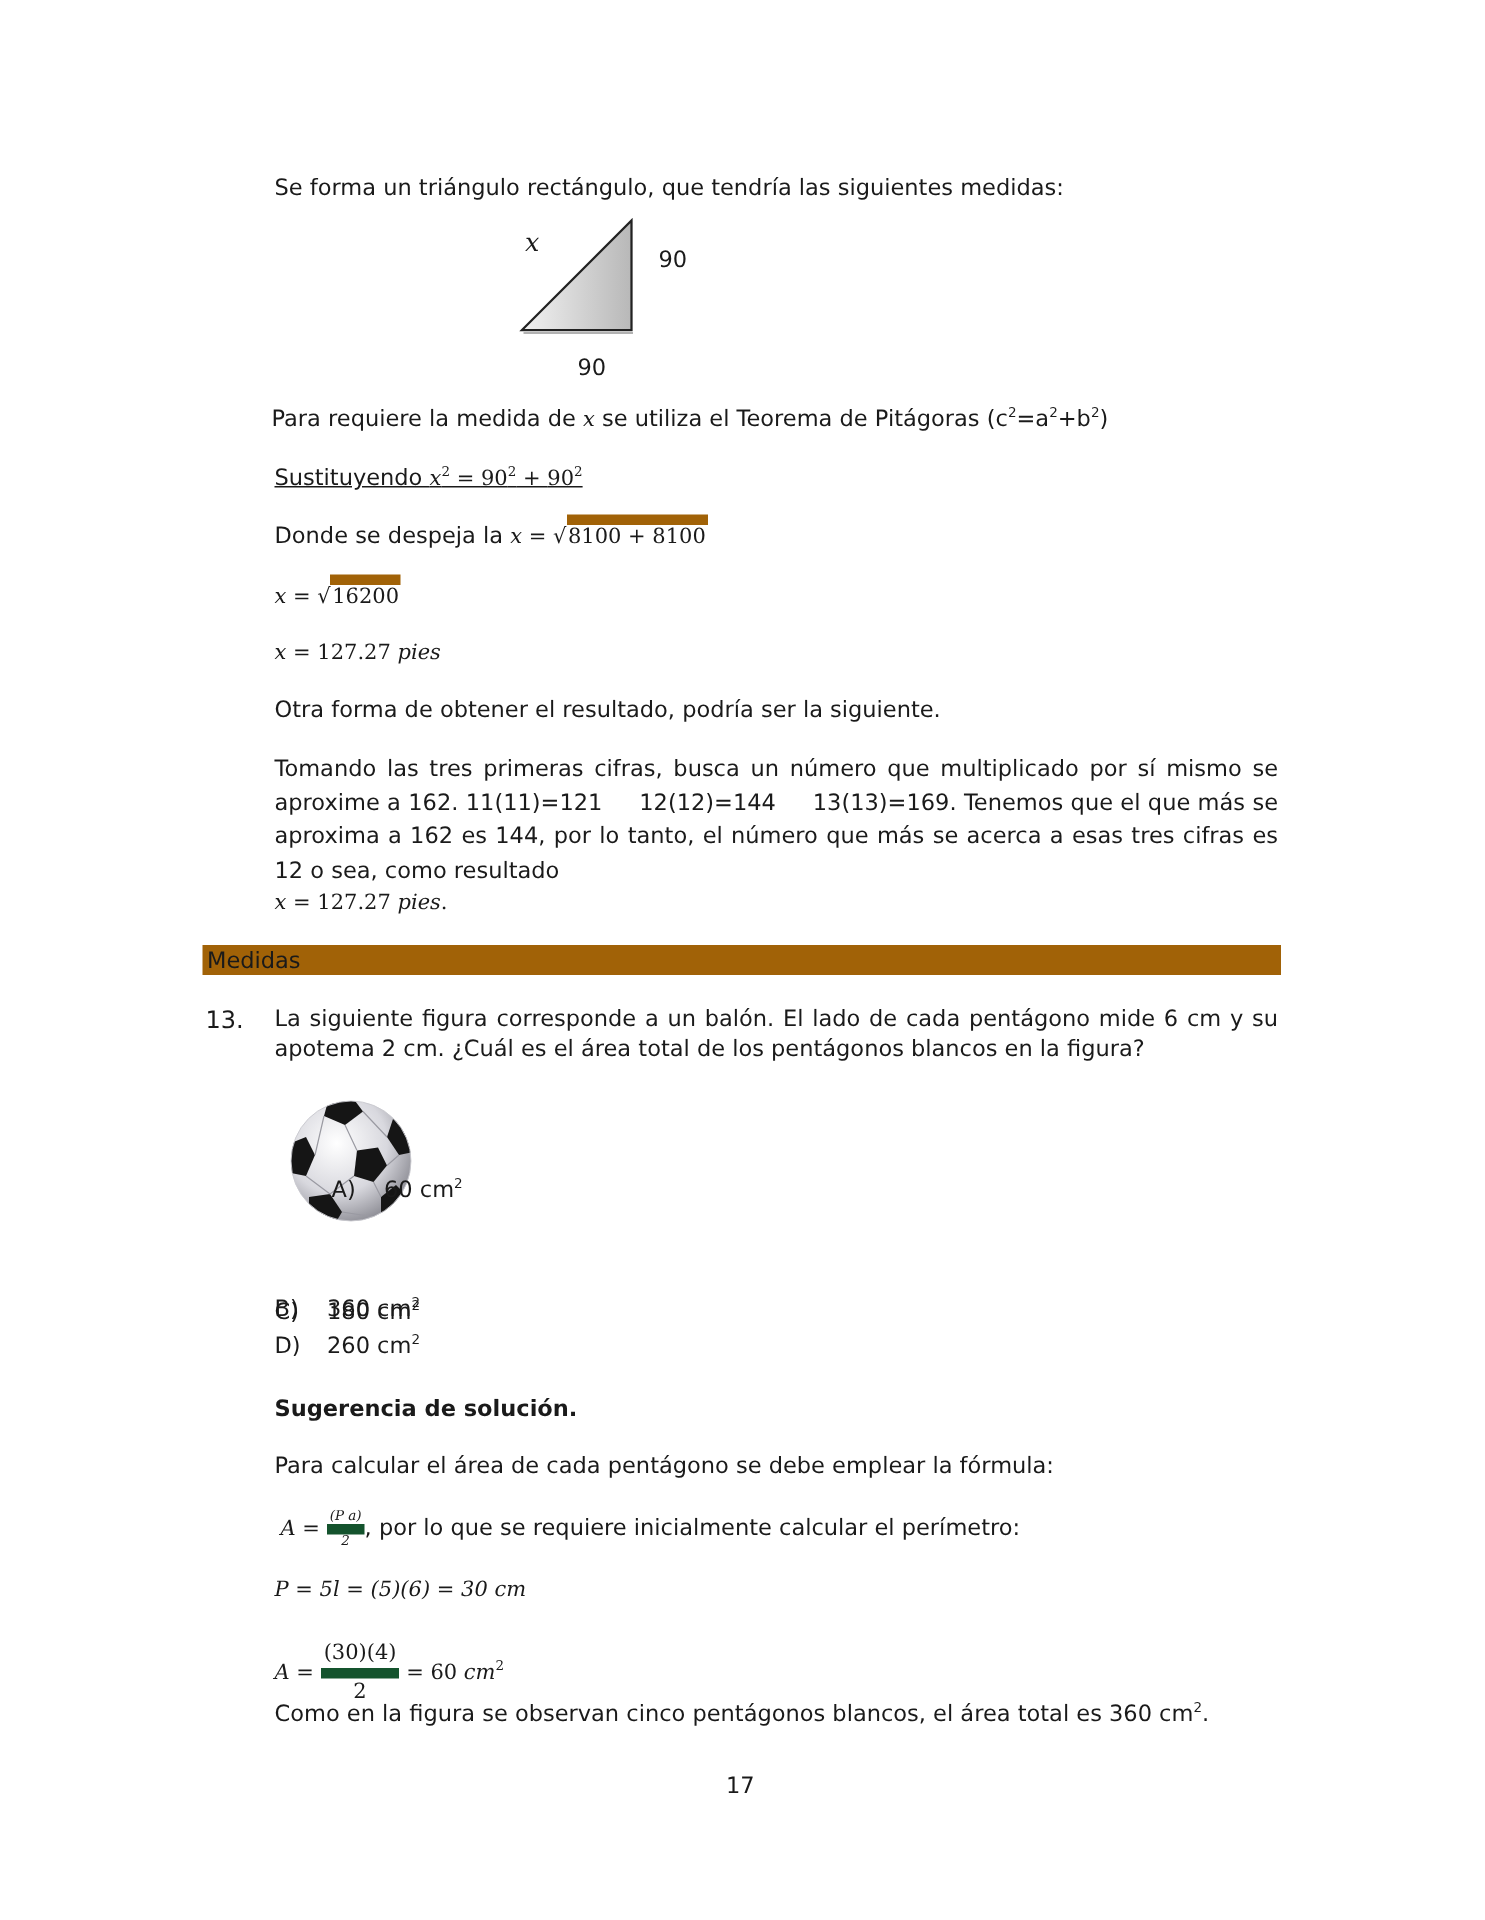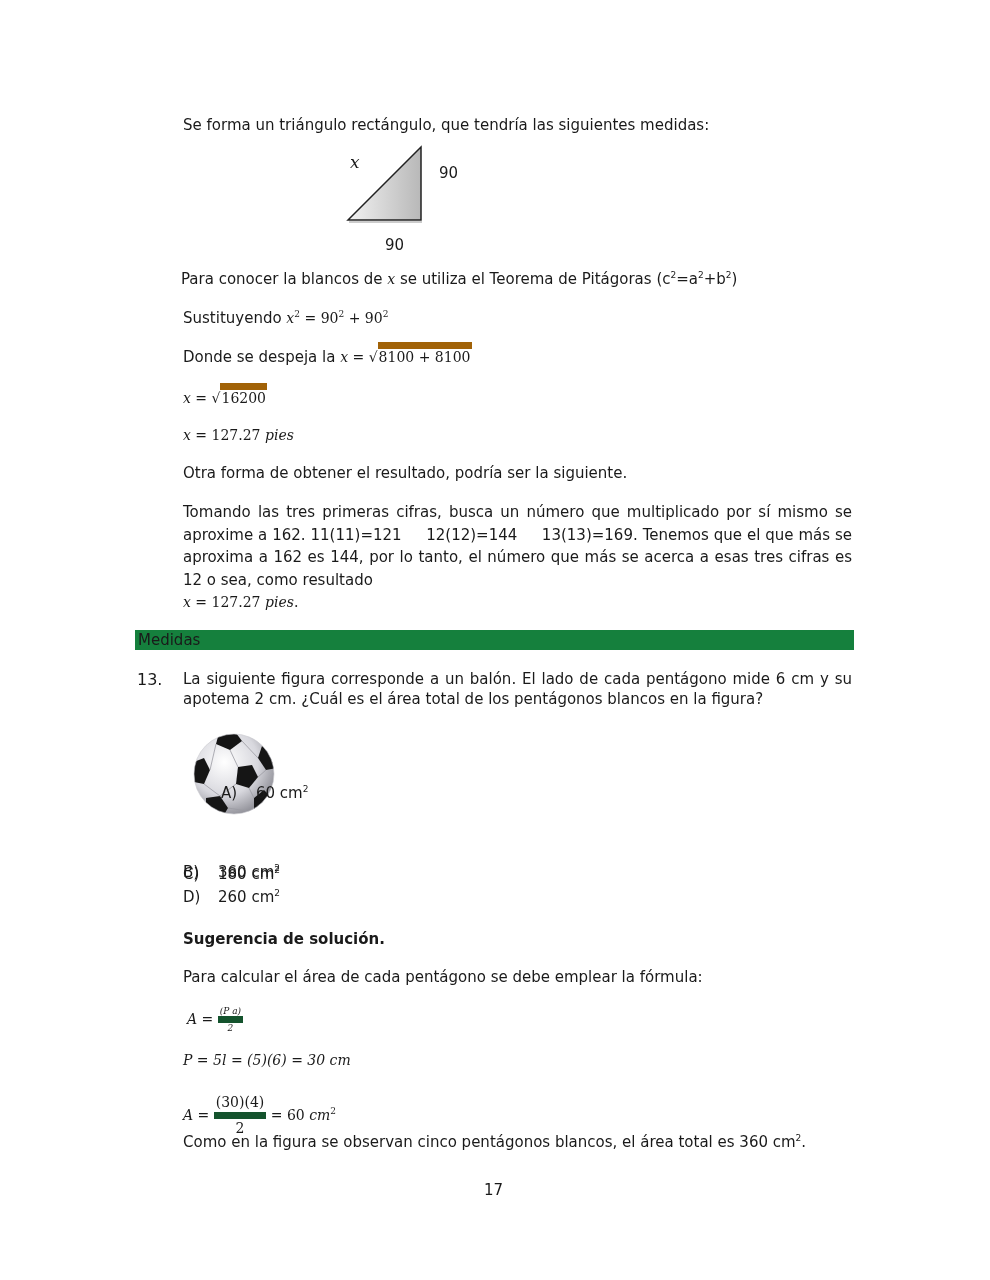--- a/index.html
+++ b/index.html
@@ -13,21 +13,21 @@
   .mi { font-style: italic; }
   sup.s { font-size: 9px; vertical-align: 6px; line-height: 0; }
   .sqrt { display: inline-block; position: relative; }
   .sqrt .rad { border-top: 7px solid #a16207; padding: 0 1px; }
   .justify {
     position: absolute; left: 183px; width: 669px; font-size: 15px; line-height: 22.5px;
     text-align: justify; white-space: normal;
   }
   .section-bar {
     position: absolute; left: 135px; top: 630px; width: 719px; height: 20px;
-    background: #15803d;
+    background: #a16207;
   }
   .section-bar span { position: absolute; left: 3px; top: 0; font-size: 15px; line-height: 20px; }
   .q-num { position: absolute; left: 137px; top: 669px; font-size: 16px; line-height: 21px; }
   .q-text {
     position: absolute; left: 183px; top: 669px; width: 669px;
     font-size: 15px; line-height: 20px; text-align: justify;
   }
   .opt { position: absolute; left: 183px; font-size: 15px; line-height: 22px; }
   .opt .l { display: inline-block; width: 35px; }
   .bold { font-weight: bold; }
@@ -53,24 +53,24 @@
     </defs>
     <polygon points="3,76 76,3 76,76" fill="url(#tg)" stroke="#222" stroke-width="1.5"></polygon>
     <line x1="4" y1="78" x2="77" y2="78" stroke="#999" stroke-width="1"></line>
   </svg>
   <span class="math mi" style="position:absolute; left:20px; top:12px; font-size:17px;">x</span>
   <span style="position:absolute; left:109px; top:24px; font-size:15px;">90</span>
   <span style="position:absolute; left:55px; top:96px; font-size:15px;">90</span>
 </div>
 
 <div class="txt" style="left:181px; top:268px;">
-  <span>Para conocer la blancos de </span><span class="math mi">x</span><span> se utiliza el Teorema de Pitágoras (c</span><sup class="s">2</sup><span>=a</span><sup class="s">2</sup><span>+b</span><sup class="s">2</sup><span>)</span>
+  <span>Para requiere la medida de </span><span class="math mi">x</span><span> se utiliza el Teorema de Pitágoras (c</span><sup class="s">2</sup><span>=a</span><sup class="s">2</sup><span>+b</span><sup class="s">2</sup><span>)</span>
 </div>
 
-<div class="txt" style="left:183px; top:307px;">
+<div class="txt" style="left:183px; top:307px;text-decoration:underline;">
   <span>Sustituyendo </span><span class="math"><span class="mi">x</span><sup class="s">2</sup><span> = </span><span>90</span><sup class="s">2</sup><span> + </span><span>90</span><sup class="s">2</sup></span>
 </div>
 
 <div class="txt" style="left:183px; top:346px;">
   <span>Donde se despeja la </span><span class="math"><span class="mi">x</span><span> = </span><span class="sqrt">√<span class="rad">8100 + 8100</span></span></span>
 </div>
 
 <div class="txt math" style="left:183px; top:387px;text-align:center;">
   <span class="mi">x</span><span> = </span><span class="sqrt">√<span class="rad">16200</span></span>
 </div>
@@ -121,21 +121,21 @@
 
 <div class="opt" style="top:782px;margin-left:38px;"><span class="l">A)</span><span>60 cm</span><sup class="s">2</sup></div>
 <div class="opt" style="top:841px;margin-top:20px;"><span class="l">B)</span><span>360 cm</span><sup class="s">2</sup></div>
 <div class="opt" style="top:863px;"><span class="l">C)</span><span>180 cm</span><sup class="s">2</sup></div>
 <div class="opt" style="top:886px;"><span class="l">D)</span><span>260 cm</span><sup class="s">2</sup></div>
 
 <div class="txt bold" style="left:183px; top:928px;">Sugerencia de solución.</div>
 <div class="txt" style="left:183px; top:966px;">Para calcular el área de cada pentágono se debe emplear la fórmula:</div>
 
 <div class="txt" style="left:187px; top:1006px;">
-  <span class="math mi">A = </span><span class="frac small math mi"><span class="num">(P a)</span><span class="den">2</span></span>
+  <span class="math mi">A = </span><span class="frac small math mi"><span class="num">(P a)</span><span class="den">2</span></span><span>, por lo que se requiere inicialmente calcular el perímetro:</span>
 </div>
 
 <div class="txt math mi" style="left:183px; top:1049px;">P = 5l = (5)(6) = 30 cm</div>
 
 <div class="txt math" style="left:183px; top:1093px; line-height:38px;">
   <span class="mi">A = </span><span class="frac big"><span class="num">(30)(4)</span><span class="den">2</span></span><span> = 60 </span><span class="mi">cm</span><sup class="s">2</sup>
 </div>
 
 <div class="txt" style="left:183px; top:1131px;">
   <span>Como en la figura se observan cinco pentágonos blancos, el área total es 360 cm</span><sup class="s">2</sup><span>.</span>

